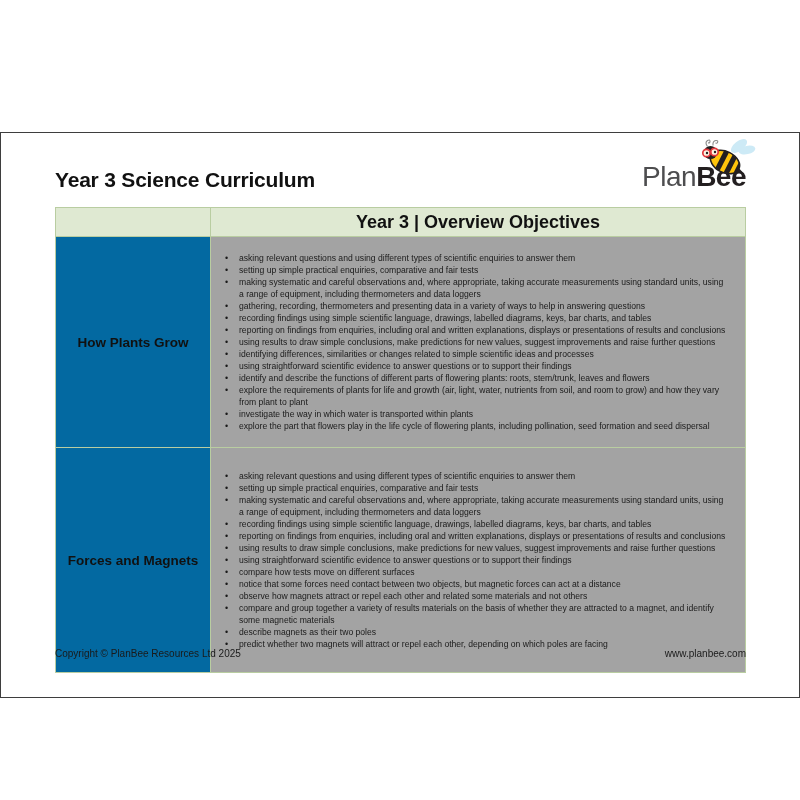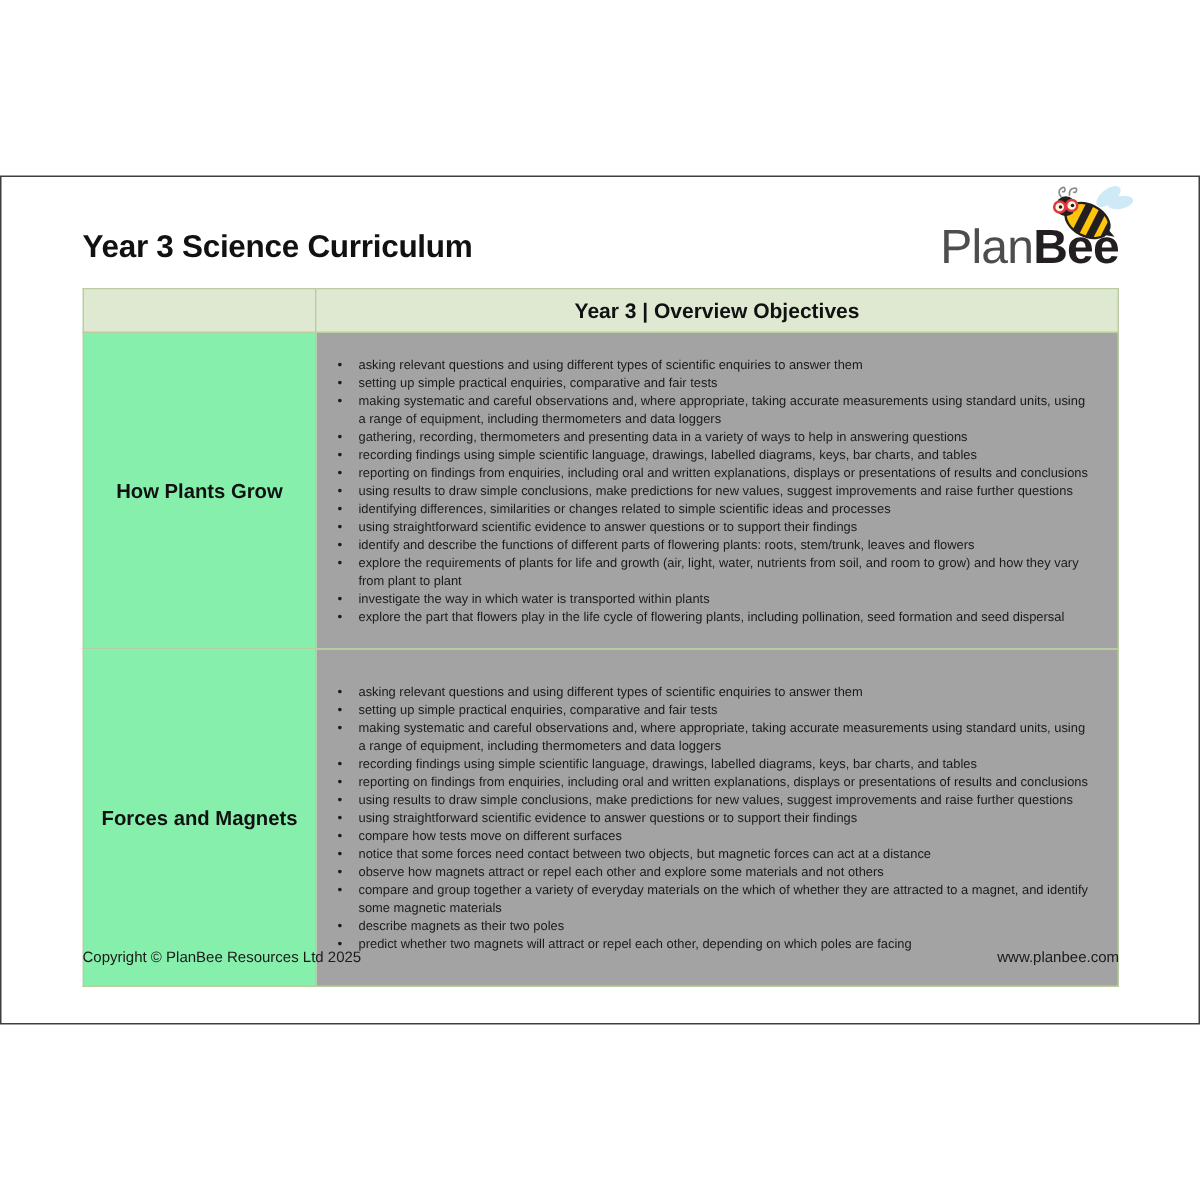--- a/index.html
+++ b/index.html
@@ -1,40 +1,40 @@
 <!DOCTYPE html>
 <html><head>
 <meta charset="utf-8">
 <style>
   html,body{margin:0;padding:0;background:#ffffff;}
   body{width:800px;height:800px;position:relative;overflow:hidden;
        font-family:"Liberation Sans","DejaVu Sans",sans-serif;color:#1a1a1a;}
-  .canvas{position:absolute;inset:0;width:800px;height:656px;}
+  .canvas{position:absolute;inset:0;width:800px;height:656px;margin-top:15px;}
 
   
   .page-border{position:absolute;left:0;top:117px;width:798px;height:564px;
                border:1px solid #3e3e3e;background:#ffffff;}
 
   
   .page-title{position:absolute;left:55px;top:153px;font-size:21px;font-weight:bold;
               letter-spacing:-0.2px;color:#111;}
-  .logo{position:absolute;right:54px;top:146px;font-size:32px;letter-spacing:-0.5px;
+  .logo{position:absolute;right:54px;top:146px;font-size:28px;letter-spacing:-0.5px;
         white-space:nowrap;}
   .logo .plan{color:#4d4d4f;font-weight:400;}
   .logo .bee{color:#231f20;font-weight:800;}
   .bee-svg{position:absolute;right:42px;top:122px;width:64px;height:44px;z-index:3;}
 
   
   table.obj{position:absolute;left:55px;top:192px;width:691px;border-collapse:collapse;
             table-layout:fixed;}
   table.obj td{border:1.5px solid #b9cda1;}
   td.corner{width:152px;background:#dfe9d2;border-right:1px solid #cddcb8;}
-  td.thead-title{background:#dfe9d2;text-align:center;font-weight:bold;font-size:14px;
+  td.thead-title{background:#dfe9d2;text-align:center;font-weight:bold;font-size:18px;
                  height:26px;color:#111;}
-  td.row-label{width:152px;background:#86efac;text-align:center;vertical-align:middle;
+  td.row-label{width:152px;background:#0369a1;text-align:center;vertical-align:middle;
                font-weight:bold;font-size:13.5px;color:#111;}
   td.row-content{background:#a3a3a3;vertical-align:middle;padding:8px 8px 8px 12px;}
   td.h1{height:194px;}
   td.h2{height:208px;}
   ul.bullets{margin:0;padding:0;list-style:none;max-width:506px;
              font-size:8.6px;line-height:12px;color:#1a1a1a;}
   ul.bullets li{position:relative;padding-left:16px;}
   ul.bullets li::before{content:"\2022";position:absolute;left:2px;top:0;font-size:9px;}
 
   
@@ -120,22 +120,22 @@
         <ul class="bullets">
               <li>asking relevant questions and using different types of scientific enquiries to answer them</li>
               <li>setting up simple practical enquiries, comparative and fair tests</li>
               <li>making systematic and careful observations and, where appropriate, taking accurate measurements using standard units, using a range of equipment, including thermometers and data loggers</li>
               <li>recording findings using simple scientific language, drawings, labelled diagrams, keys, bar charts, and tables</li>
               <li>reporting on findings from enquiries, including oral and written explanations, displays or presentations of results and conclusions</li>
               <li>using results to draw simple conclusions, make predictions for new values, suggest improvements and raise further questions</li>
               <li>using straightforward scientific evidence to answer questions or to support their findings</li>
               <li>compare how tests move on different surfaces</li>
               <li>notice that some forces need contact between two objects, but magnetic forces can act at a distance</li>
-              <li>observe how magnets attract or repel each other and explore some materials and not others</li>
-              <li>compare and group together a variety of everyday materials on the which of whether they are attracted to a magnet, and identify some magnetic materials</li>
+              <li>observe how magnets attract or repel each other and related some materials and not others</li>
+              <li>compare and group together a variety of results materials on the basis of whether they are attracted to a magnet, and identify some magnetic materials</li>
               <li>describe magnets as their two poles</li>
               <li>predict whether two magnets will attract or repel each other, depending on which poles are facing</li>
             </ul>
       </td>
     </tr>
   </tbody>
     </table>
 
   <div class="footer">
     <span>Copyright © PlanBee Resources Ltd 2025</span>

